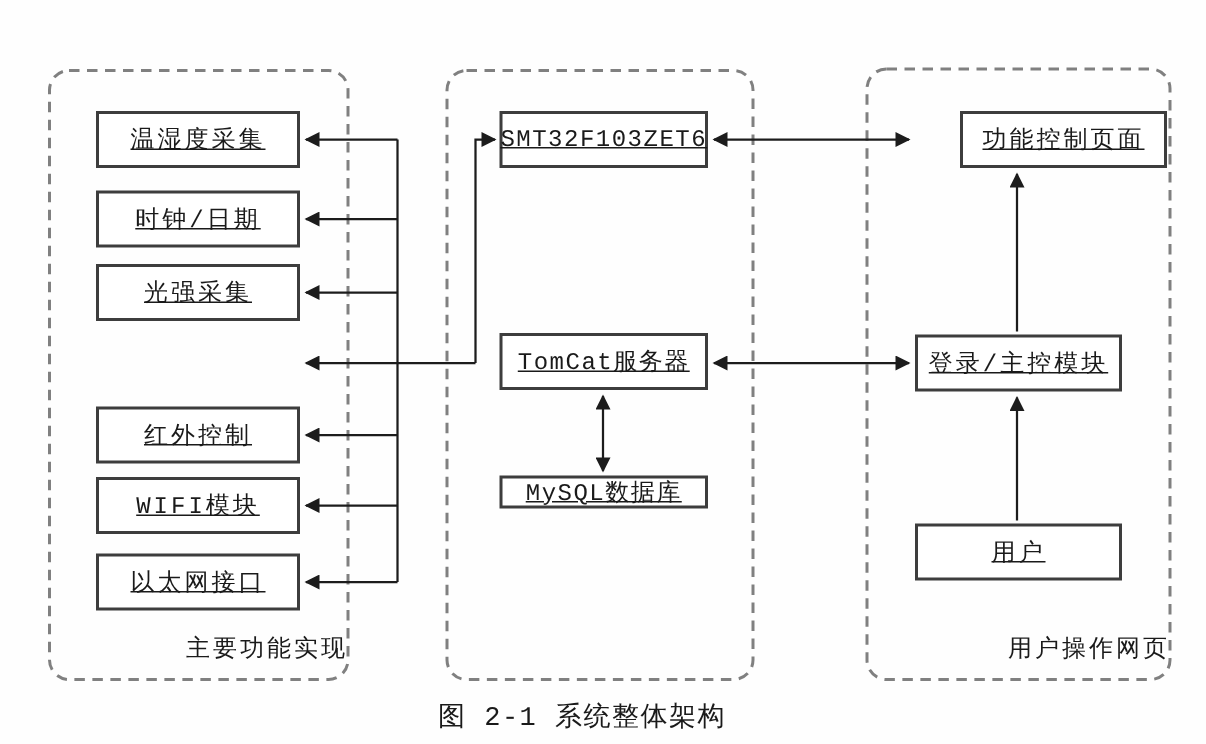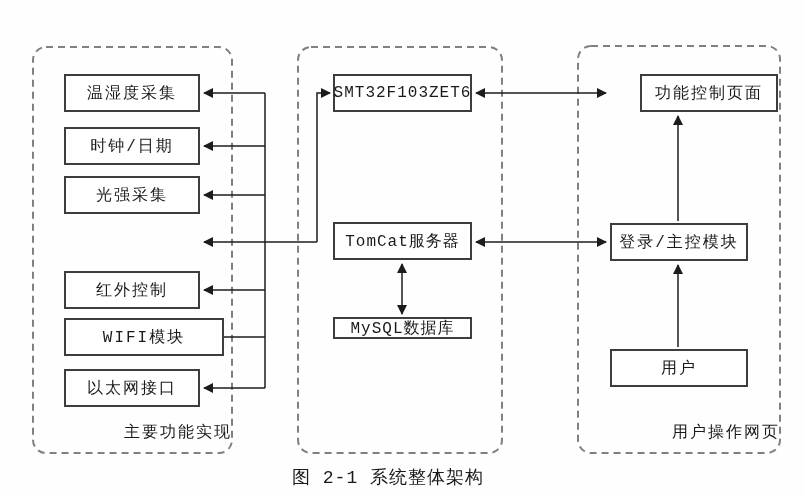--- a/index.html
+++ b/index.html
@@ -27,20 +27,21 @@
     position: absolute;
     box-sizing: border-box;
     background: #ffffff;
     border: 2px solid #3d3d3d;
     display: flex;
     align-items: center;
     justify-content: center;
     font-size: 16px;
     letter-spacing: 2px;
     white-space: nowrap;
+    text-decoration: underline;
   }
   .group-label {
     position: absolute;
     height: 20px;
     line-height: 20px;
     text-align: right;
     font-size: 16px;
     letter-spacing: 2px;
     white-space: nowrap;
   }
@@ -91,21 +92,21 @@
       <line x1="402" y1="264" x2="402" y2="314" marker-start="url(#ah)" marker-end="url(#ah)"></line>
       <line x1="678" y1="221" x2="678" y2="116" marker-end="url(#ah)"></line>
       <line x1="678" y1="347" x2="678" y2="265" marker-end="url(#ah)"></line>
     </g>
   </svg>
 
   <div class="node" style="left:64px; top:74px;  width:136px; height:38px">温湿度采集</div>
   <div class="node" style="left:64px; top:127px; width:136px; height:38px">时钟/日期</div>
   <div class="node" style="left:64px; top:176px; width:136px; height:38px">光强采集</div>
   <div class="node" style="left:64px; top:271px; width:136px; height:38px">红外控制</div>
-  <div class="node" style="left:64px; top:318px; width:160px; height:38px">WIFI模块</div>
+  <div class="node" style="left:64px; top:318px; width:136px; height:38px">WIFI模块</div>
   <div class="node" style="left:64px; top:369px; width:136px; height:38px">以太网接口</div>
 
   <div class="node" style="left:333px; top:74px;  width:139px; height:38px; letter-spacing:1px">SMT32F103ZET6</div>
   <div class="node" style="left:333px; top:222px; width:139px; height:38px; letter-spacing:1px">TomCat服务器</div>
   <div class="node" style="left:333px; top:317px; width:139px; height:22px; letter-spacing:1px">MySQL数据库</div>
 
   <div class="node" style="left:640px; top:74px;  width:138px; height:38px">功能控制页面</div>
   <div class="node" style="left:610px; top:223px; width:138px; height:38px">登录/主控模块</div>
   <div class="node" style="left:610px; top:349px; width:138px; height:38px">用户</div>
 

